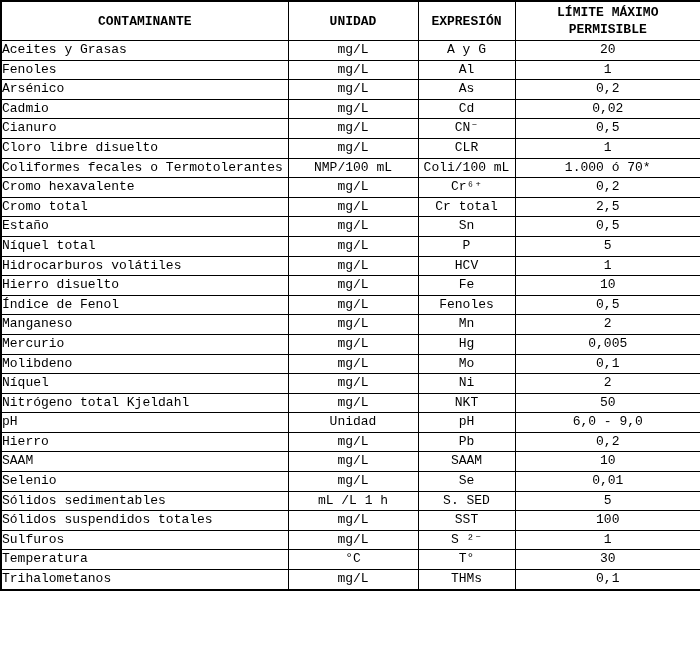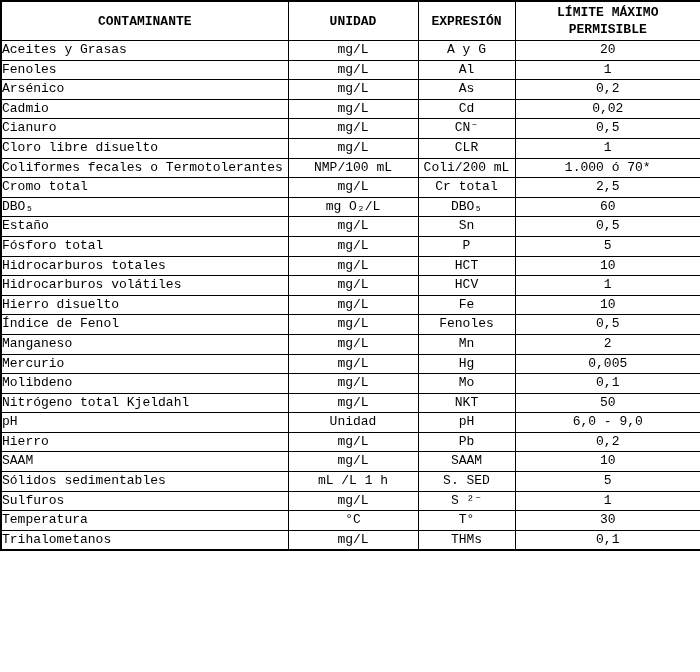--- a/index.html
+++ b/index.html
@@ -105,54 +105,48 @@
       </tr>
       <tr>
         <td class="col-0">Cloro libre disuelto</td>
         <td class="col-1">mg/L</td>
         <td class="col-2">CLR</td>
         <td class="col-3">1</td>
       </tr>
       <tr>
         <td class="col-0">Coliformes fecales o Termotolerantes</td>
         <td class="col-1">NMP/100 mL</td>
-        <td class="col-2">Coli/200 mL</td>
+        <td class="col-2">Coli/100 mL</td>
         <td class="col-3">1.000 ó 70*</td>
+      </tr>
+      <tr>
+        <td class="col-0">Cromo hexavalente</td>
+        <td class="col-1">mg/L</td>
+        <td class="col-2">Cr⁶⁺</td>
+        <td class="col-3">0,2</td>
       </tr>
       <tr>
         <td class="col-0">Cromo total</td>
         <td class="col-1">mg/L</td>
         <td class="col-2">Cr total</td>
         <td class="col-3">2,5</td>
       </tr>
       <tr>
-        <td class="col-0">DBO₅</td>
-        <td class="col-1">mg O₂/L</td>
-        <td class="col-2">DBO₅</td>
-        <td class="col-3">60</td>
-      </tr>
-      <tr>
         <td class="col-0">Estaño</td>
         <td class="col-1">mg/L</td>
         <td class="col-2">Sn</td>
         <td class="col-3">0,5</td>
       </tr>
       <tr>
-        <td class="col-0">Fósforo total</td>
+        <td class="col-0">Níquel total</td>
         <td class="col-1">mg/L</td>
         <td class="col-2">P</td>
         <td class="col-3">5</td>
       </tr>
       <tr>
-        <td class="col-0">Hidrocarburos totales</td>
-        <td class="col-1">mg/L</td>
-        <td class="col-2">HCT</td>
-        <td class="col-3">10</td>
-      </tr>
-      <tr>
         <td class="col-0">Hidrocarburos volátiles</td>
         <td class="col-1">mg/L</td>
         <td class="col-2">HCV</td>
         <td class="col-3">1</td>
       </tr>
       <tr>
         <td class="col-0">Hierro disuelto</td>
         <td class="col-1">mg/L</td>
         <td class="col-2">Fe</td>
         <td class="col-3">10</td>
@@ -173,20 +167,26 @@
         <td class="col-0">Mercurio</td>
         <td class="col-1">mg/L</td>
         <td class="col-2">Hg</td>
         <td class="col-3">0,005</td>
       </tr>
       <tr>
         <td class="col-0">Molibdeno</td>
         <td class="col-1">mg/L</td>
         <td class="col-2">Mo</td>
         <td class="col-3">0,1</td>
+      </tr>
+      <tr>
+        <td class="col-0">Níquel</td>
+        <td class="col-1">mg/L</td>
+        <td class="col-2">Ni</td>
+        <td class="col-3">2</td>
       </tr>
       <tr>
         <td class="col-0">Nitrógeno total Kjeldahl</td>
         <td class="col-1">mg/L</td>
         <td class="col-2">NKT</td>
         <td class="col-3">50</td>
       </tr>
       <tr>
         <td class="col-0">pH</td>
         <td class="col-1">Unidad</td>
@@ -199,26 +199,38 @@
         <td class="col-2">Pb</td>
         <td class="col-3">0,2</td>
       </tr>
       <tr>
         <td class="col-0">SAAM</td>
         <td class="col-1">mg/L</td>
         <td class="col-2">SAAM</td>
         <td class="col-3">10</td>
       </tr>
       <tr>
+        <td class="col-0">Selenio</td>
+        <td class="col-1">mg/L</td>
+        <td class="col-2">Se</td>
+        <td class="col-3">0,01</td>
+      </tr>
+      <tr>
         <td class="col-0">Sólidos sedimentables</td>
         <td class="col-1">mL /L 1 h</td>
         <td class="col-2">S. SED</td>
         <td class="col-3">5</td>
       </tr>
       <tr>
+        <td class="col-0">Sólidos suspendidos totales</td>
+        <td class="col-1">mg/L</td>
+        <td class="col-2">SST</td>
+        <td class="col-3">100</td>
+      </tr>
+      <tr>
         <td class="col-0">Sulfuros</td>
         <td class="col-1">mg/L</td>
         <td class="col-2">S ²⁻</td>
         <td class="col-3">1</td>
       </tr>
       <tr>
         <td class="col-0">Temperatura</td>
         <td class="col-1">°C</td>
         <td class="col-2">T°</td>
         <td class="col-3">30</td>

